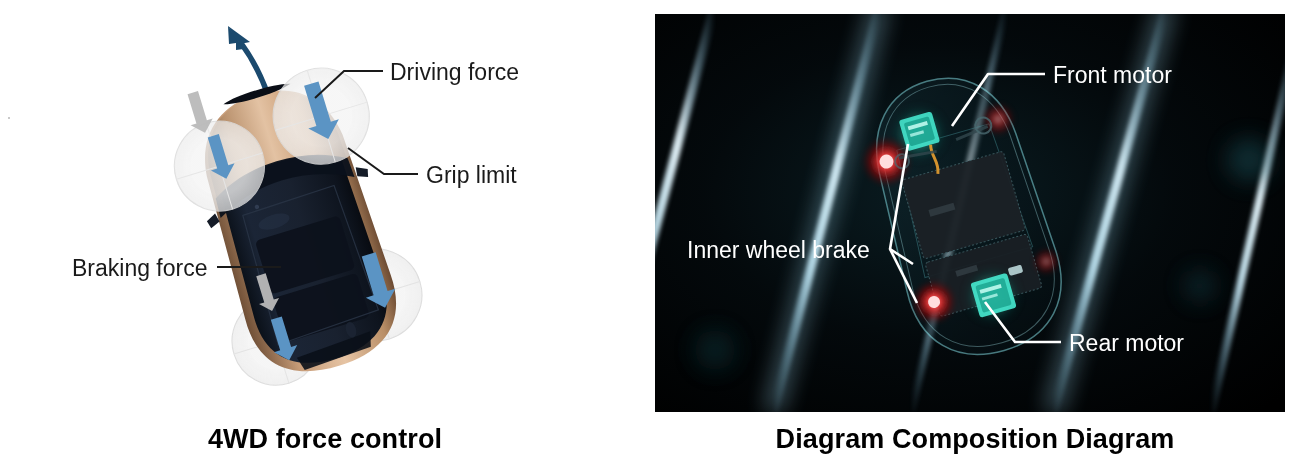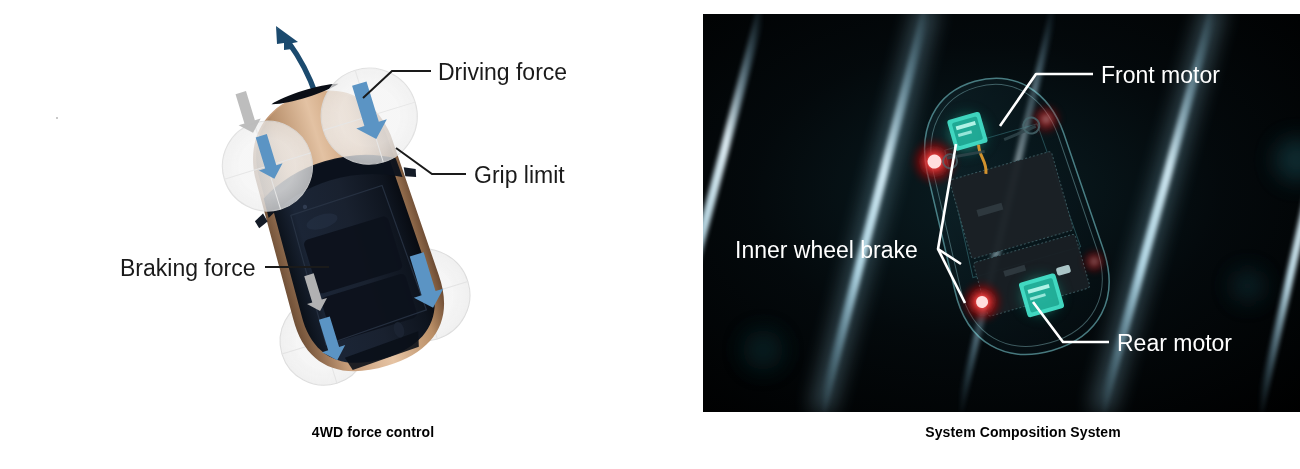--- a/index.html
+++ b/index.html
@@ -6,28 +6,28 @@
   body{
     width:1300px;height:469px;
     background:#ffffff;
     font-family:"Liberation Sans","DejaVu Sans",sans-serif;
     overflow:hidden;
     position:relative;
   }
   .page{position:relative;width:1300px;height:469px;}
 
   
-  .panel{position:absolute;top:0;height:387px;margin-left:48px;}
+  .panel{position:absolute;top:0;height:387px;}
   #panel-left{left:0;width:650px;}
   #panel-right{left:650px;width:650px;}
 
   .stage{position:absolute;left:0;top:0;width:100%;height:415px;}
   .caption{
     position:absolute;left:0;width:100%;top:424px;
-    text-align:center;font-weight:bold;font-size:14px;color:#000;
+    text-align:center;font-weight:bold;font-size:27px;color:#000;
     letter-spacing:0.1px;
   }
 
   
   #left-svg{position:absolute;left:0;top:0;}
   .lbl{
     font-family:"Liberation Sans","DejaVu Sans",sans-serif;
     font-size:23px;fill:#1a1a1a;
   }
 
@@ -353,16 +353,16 @@
         </g>
         <text class="lbl-w" x="32" y="244">Inner wheel brake</text>
 
         <g>
           <polyline points="330,288 360,328 406,328" fill="none" stroke="#ffffff" stroke-width="2.6" stroke-linejoin="round"></polyline>
         </g>
         <text class="lbl-w" x="414" y="337">Rear motor</text>
       </svg>
     </div>
 
-    <div class="caption">System Composition System</div>
+    <div class="caption">Diagram Composition Diagram</div>
   </div>
 
 </div>
 
 </body></html>

